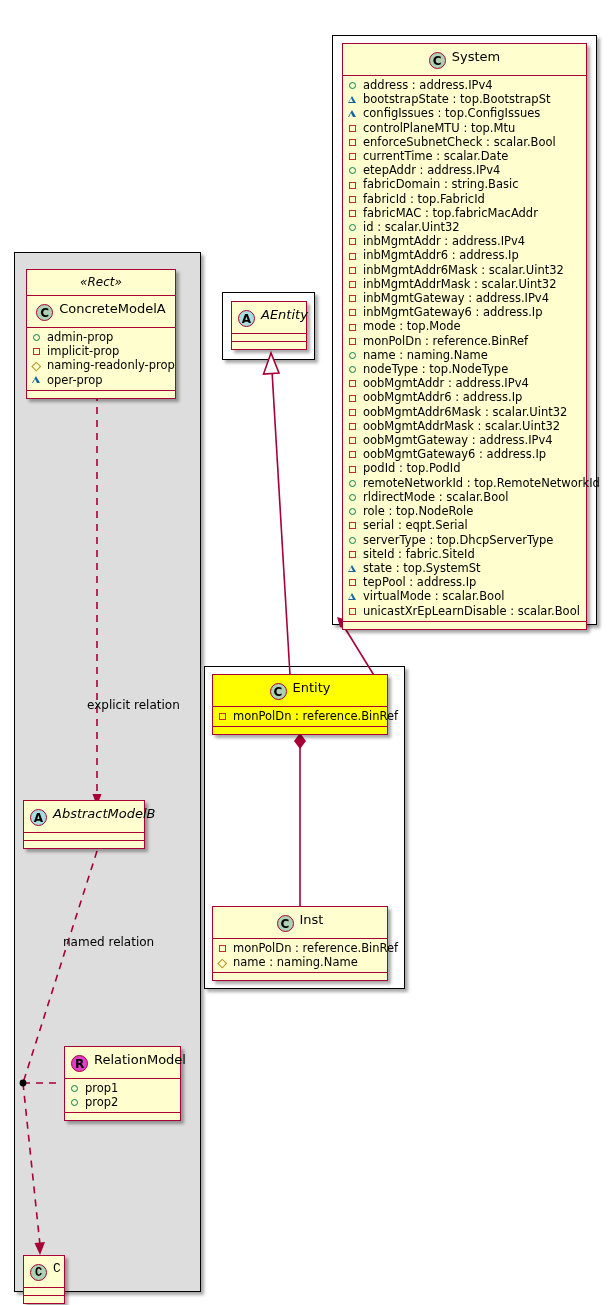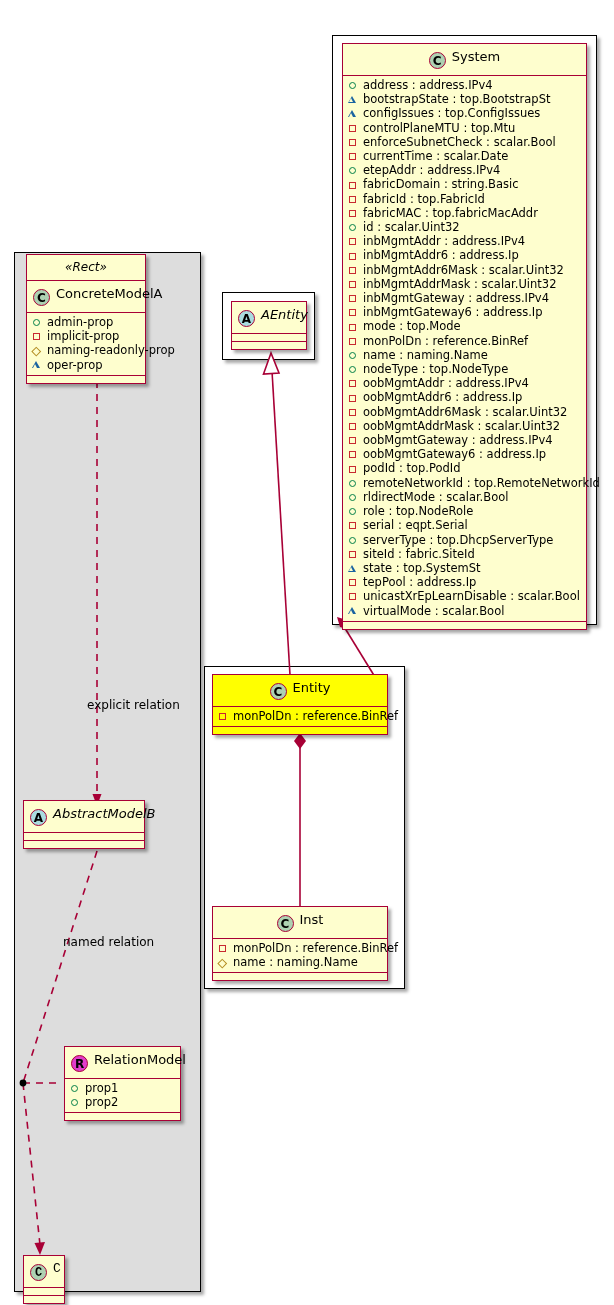--- a/index.html
+++ b/index.html
@@ -368,26 +368,26 @@
         </div>
       <div class="attr">
           <span class="mk triangle"></span>
           <span>state : top.SystemSt</span>
         </div>
       <div class="attr">
           <span class="mk square"></span>
           <span>tepPool : address.Ip</span>
         </div>
       <div class="attr">
-          <span class="mk square"></span>
-          <span>unicastXrEpLearnDisable : scalar.Bool</span>
-        </div>
-      <div class="attr">
           <span class="mk triangle"></span>
           <span>virtualMode : scalar.Bool</span>
+        </div>
+      <div class="attr">
+          <span class="mk square"></span>
+          <span>unicastXrEpLearnDisable : scalar.Bool</span>
         </div>
     </div>
     <div class="methods"></div>
   </div>
 
   <div class="uclass" style="left:231px; top:301px; width:76px;">
     <div class="hdr italic">
       <span class="badge a">A</span><span class="cname">AEntity</span>
     </div>
     <div class="attrs empty"></div>
@@ -417,21 +417,21 @@
           <span>monPolDn : reference.BinRef</span>
         </div>
       <div class="attr">
           <span class="mk diamond"></span>
           <span>name : naming.Name</span>
         </div>
     </div>
     <div class="methods"></div>
   </div>
 
-  <div class="uclass" style="left:26px; top:254px; width:120px;">
+  <div class="uclass" style="left:26px; top:269px; width:150px;">
     <div class="hdr">
       <span class="stereo">«Rect»</span>
     </div>
     <div class="hdr">
       <span class="badge c">C</span><span class="cname">ConcreteModelA</span>
     </div>
     <div class="attrs">
       <div class="attr">
           <span class="mk circle"></span>
           <span>admin-prop</span>

